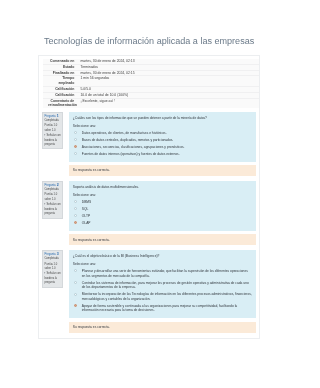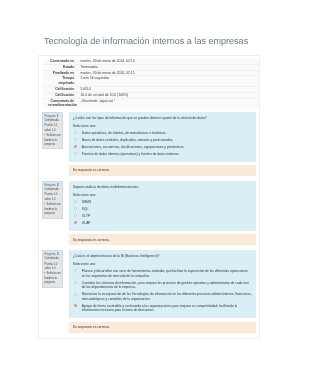--- a/index.html
+++ b/index.html
@@ -30,21 +30,21 @@
   .qtext{margin-bottom:3.6px;}
   .qprompt{margin-bottom:2.2px;}
   .opt{position:relative;padding-left:9px;margin-bottom:2.4px;}
   .radio{position:absolute;left:1.2px;top:0.35px;width:3px;height:3px;border-radius:50%;border:0.5px solid #b6ccd4;background:#f4fafc;box-sizing:border-box;}
   .radio.on{background:#d8a386;border-color:#c98d6c;}
   .qfeedback{margin-left:25.9px;background:#fbead8;padding:3.3px 4px 3.1px 4px;box-sizing:border-box;font-size:3.25px;line-height:4.6px;color:#30363c;margin-top:3.3px;}
 </style>
 </head>
 <body>
 
-<div class="title">Tecnología de información internos a las empresas</div>
+<div class="title">Tecnologías de información aplicada a las empresas</div>
 <div class="page">
   <div class="inner">
     <table class="summary">
       <tbody>
           <tr>
             <td class="lbl"><span>Comenzado en</span></td>
             <td class="val">martes, 30 de enero de 2024, 02:13</td>
           </tr>
           <tr>
             <td class="lbl"><span>Estado</span></td>

